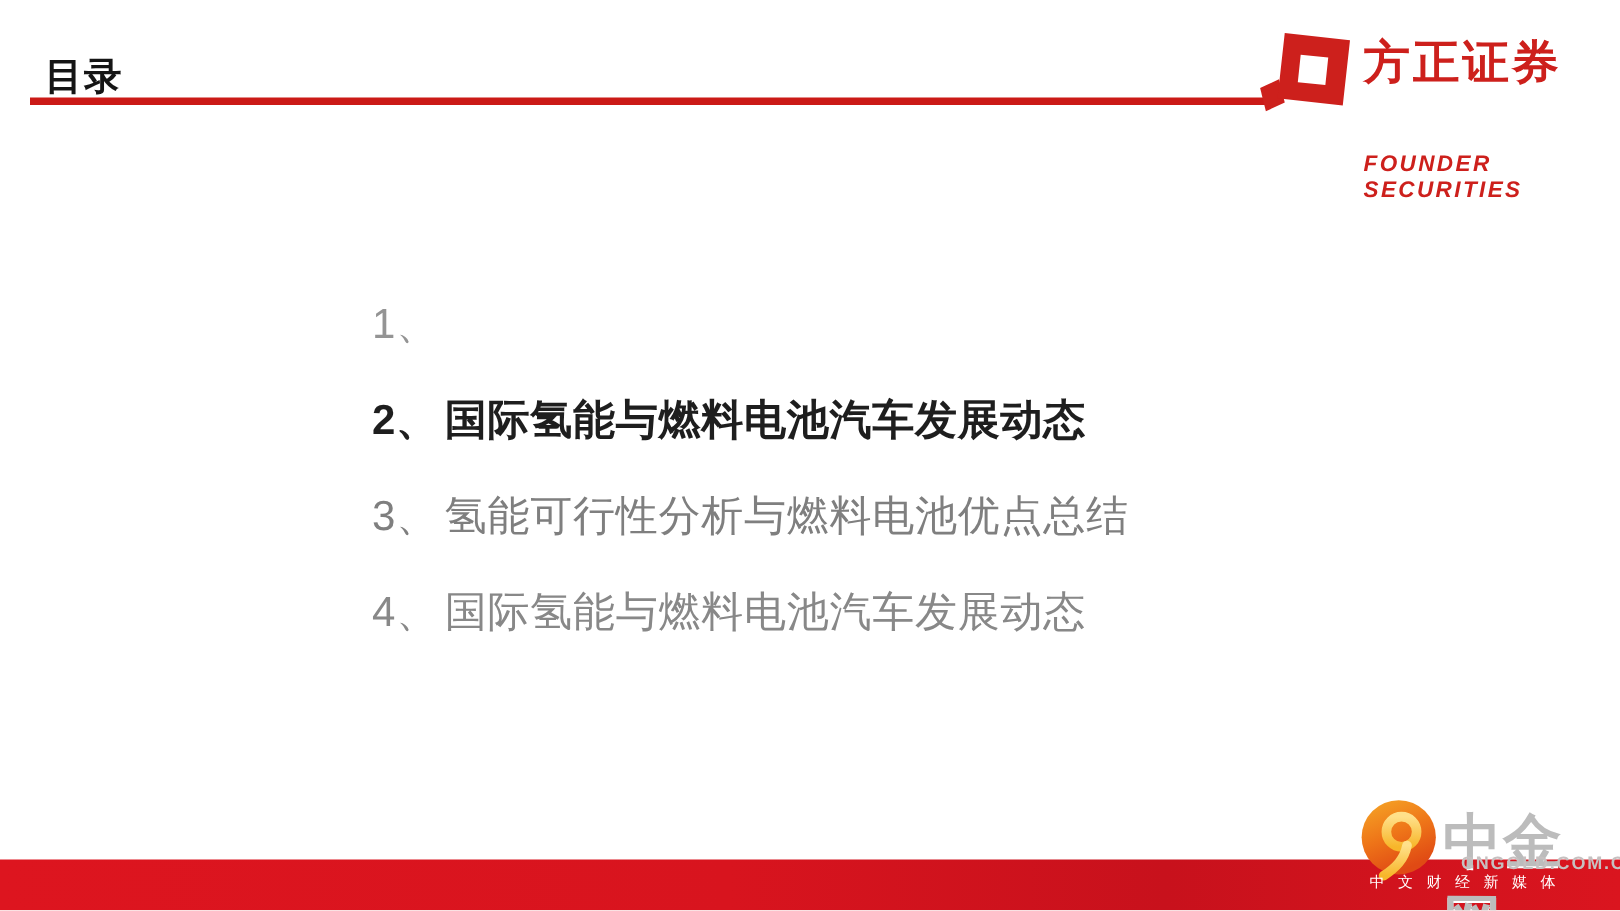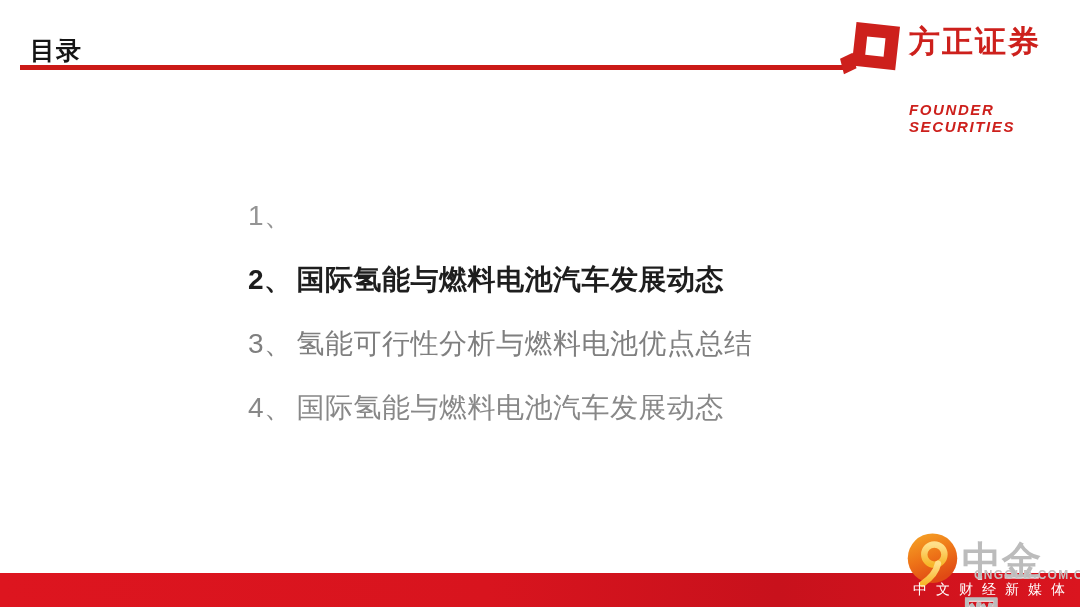--- a/index.html
+++ b/index.html
@@ -121,21 +121,21 @@
     top: 568px;
     font-size: 12px;
     font-weight: bold;
     color: #c6c0c0;
     letter-spacing: 1.2px;
   }
   .wm-tagline {
     position: absolute;
     left: 913px;
     top: 581px;
-    font-size: 14px;
+    font-size: 10px;
     color: #ffffff;
     letter-spacing: 9px;
     white-space: nowrap;
   }
 </style>
 </head>
 <body>
 
 <div class="slide">
 

